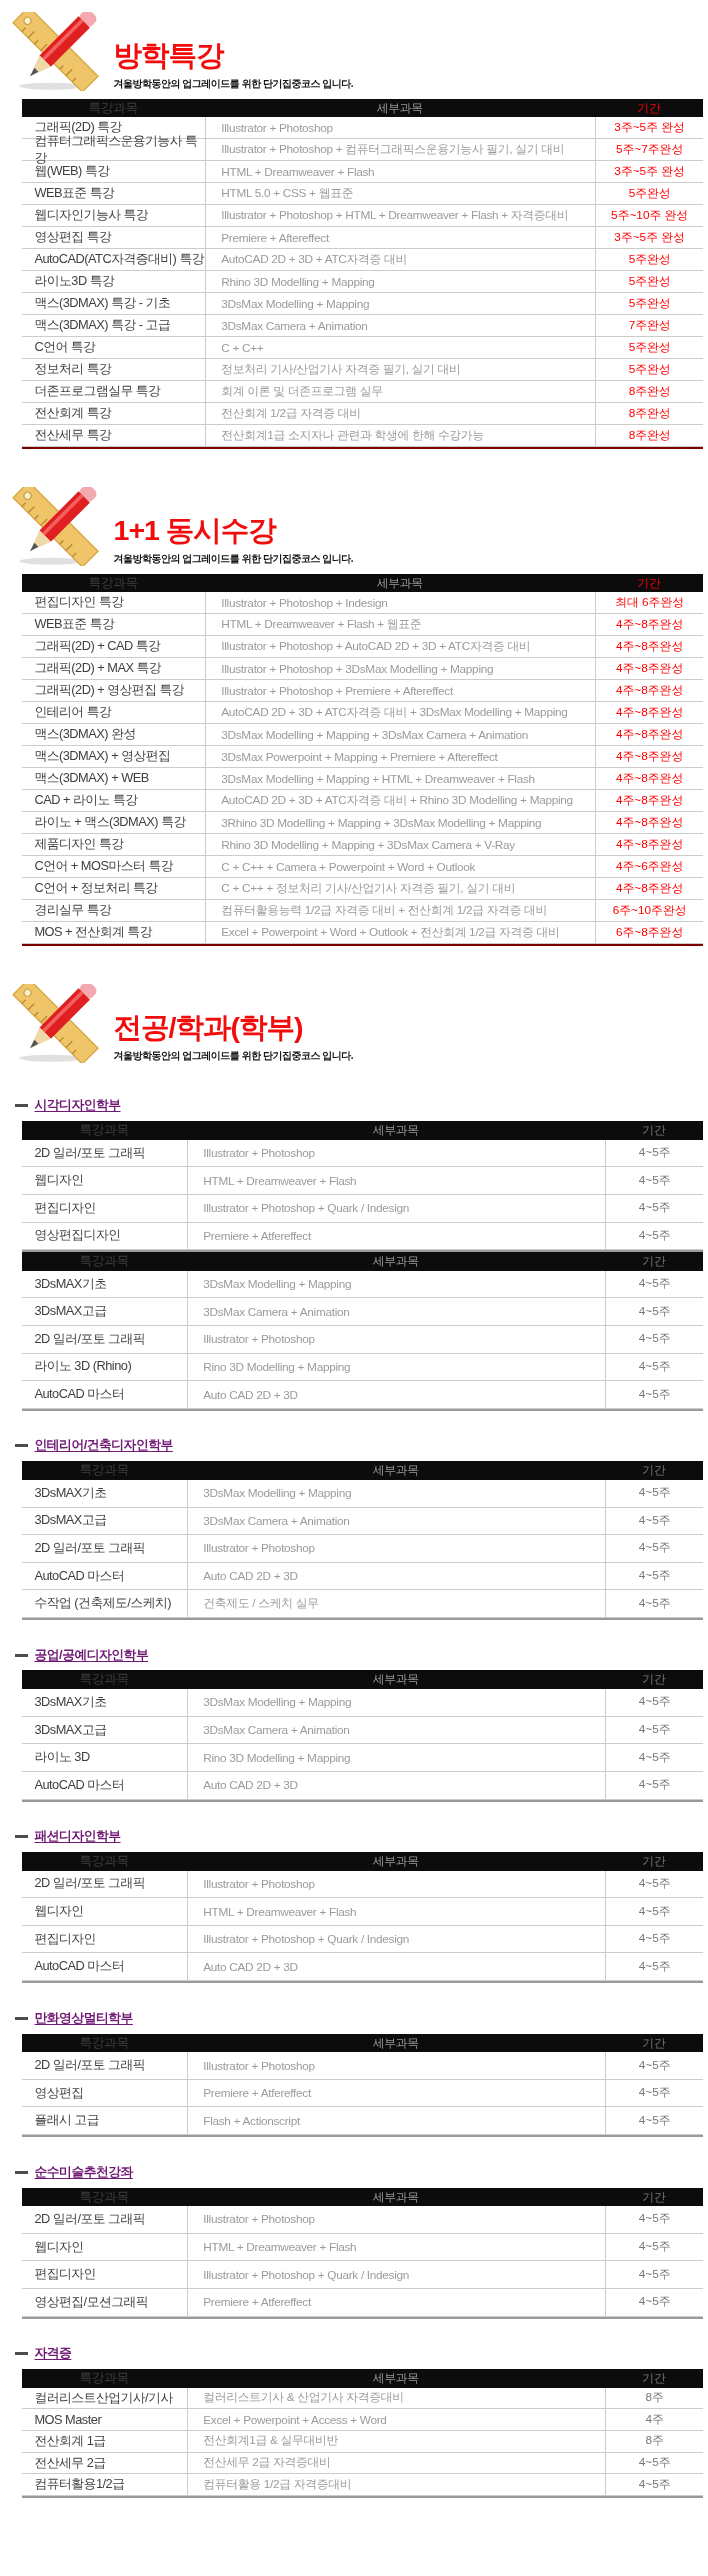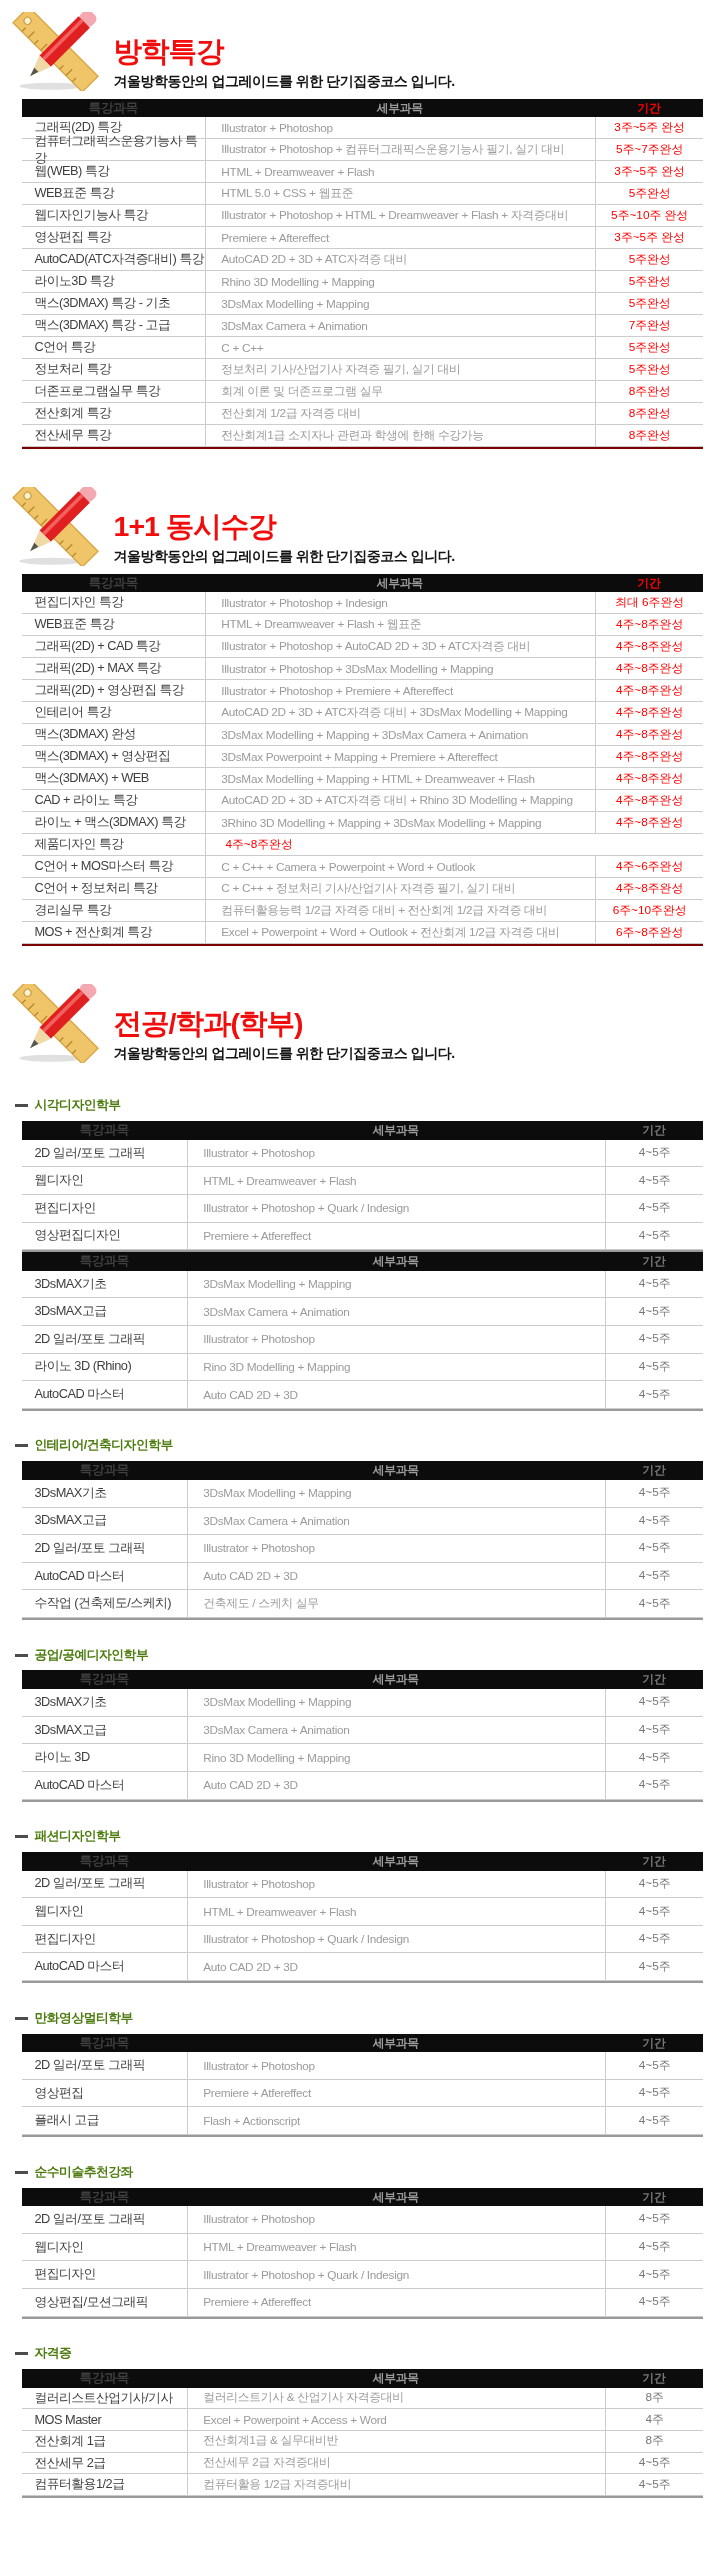--- a/index.html
+++ b/index.html
@@ -7,24 +7,24 @@
   .page{width:708px;overflow:hidden;}
 
   .section{padding-top:9.8px;}
   .section + .section{margin-top:25.6px;}
 
   .sec-head{display:flex;align-items:flex-end;padding:2px 0 7.9px 11.8px;}
   .icon-wrap{width:90px;flex:0 0 90px;}
   .icon-wrap svg{width:89px;height:79px;display:block;}
   .head-text{margin-left:11.8px;padding-top:5.9px;}
   .sec-title{margin:0;color:#f20d0d;font-size:28.5px;line-height:31.5px;font-weight:bold;letter-spacing:-1px;}
-  .sec-subtitle{margin:4.9px 0 0;color:#141414;font-size:14px;font-weight:bold;letter-spacing:-0.5px;}
+  .sec-subtitle{margin:4.9px 0 0;color:#141414;font-size:10px;font-weight:bold;letter-spacing:-0.5px;}
 
   .table{margin:0 4.9px 0 21.6px;}
-  .t-head{display:flex;background:#0c0c0c;color:#f2f2f2;font-size:11.3px;font-weight:bold;height:18.7px;line-height:18.7px;}
+  .t-head{display:flex;background:#0c0c0c;color:#f2f2f2;font-size:11.3px;font-weight:normal;height:18.7px;line-height:18.7px;}
   .t-head .cell{text-align:center;padding:0;border:none;}
   .t-row{display:flex;align-items:center;border-bottom:1px solid #ccc;}
   .cell{box-sizing:border-box;}
   .c1{width:183px;padding-left:12.8px;font-size:12.8px;color:#3f3f3f;letter-spacing:-0.5px;}
   .c2{flex:1;padding-left:15.7px;font-size:11.8px;color:#9b9b9b;letter-spacing:-0.3px;}
   .c3{width:108px;text-align:center;font-size:11.8px;padding:0;}
   .t-row .c2,.t-row .c3{border-left:1px solid #ccc;align-self:stretch;display:flex;align-items:center;}
   .t-row .c3{justify-content:center;}
 
   .accent{border-bottom:2px solid #7b0000;}
@@ -32,21 +32,21 @@
   .accent .c3{color:#ff0000;}
 
   .plain{border-bottom:2px solid #9a9a9a;}
   .plain .t-row{height:26.6px;}
   .plain .c1{width:165px;}
   .plain .c3{width:98px;color:#777;}
   .plain.dense .t-row{height:20.7px;}
 
   .sub-heading{margin:26.6px 0 6.9px 14.8px;font-size:12.8px;font-weight:bold;letter-spacing:-0.5px;}
   .sub-heading .dash{display:inline-block;width:12.8px;height:3px;background:#4c4c4c;margin-right:6.9px;vertical-align:2px;}
-  .sub-heading .label{color:#4d7c0f;text-underline-offset:2px;}
+  .sub-heading .label{color:#701a75;text-decoration:underline;text-underline-offset:2px;}
 </style>
 </head>
 <body>
 
 <div class="page">
 
   <section class="section">
     <header class="sec-head">
       <span class="icon-wrap">
         <svg viewBox="0 0 100 88" aria-hidden="true">
@@ -234,20 +234,21 @@
           <span class="cell c2">AutoCAD 2D + 3D + ATC자격증 대비 + Rhino 3D Modelling + Mapping</span>
           <span class="cell c3">4주~8주완성</span>
         </div>
         <div class="t-row">
           <span class="cell c1">라이노 + 맥스(3DMAX) 특강</span>
           <span class="cell c2">3Rhino 3D Modelling + Mapping + 3DsMax Modelling + Mapping</span>
           <span class="cell c3">4주~8주완성</span>
         </div>
         <div class="t-row">
           <span class="cell c1">제품디자인 특강</span>
+          <span class="cell c2">Rhino 3D Modelling + Mapping + 3DsMax Camera + V-Ray</span>
           <span class="cell c3">4주~8주완성</span>
         </div>
         <div class="t-row">
           <span class="cell c1">C언어 + MOS마스터 특강</span>
           <span class="cell c2">C + C++ + Camera + Powerpoint + Word + Outlook</span>
           <span class="cell c3">4주~6주완성</span>
         </div>
         <div class="t-row">
           <span class="cell c1">C언어 + 정보처리 특강</span>
           <span class="cell c2">C + C++ + 정보처리 기사/산업기사 자격증 필기, 실기 대비</span>

